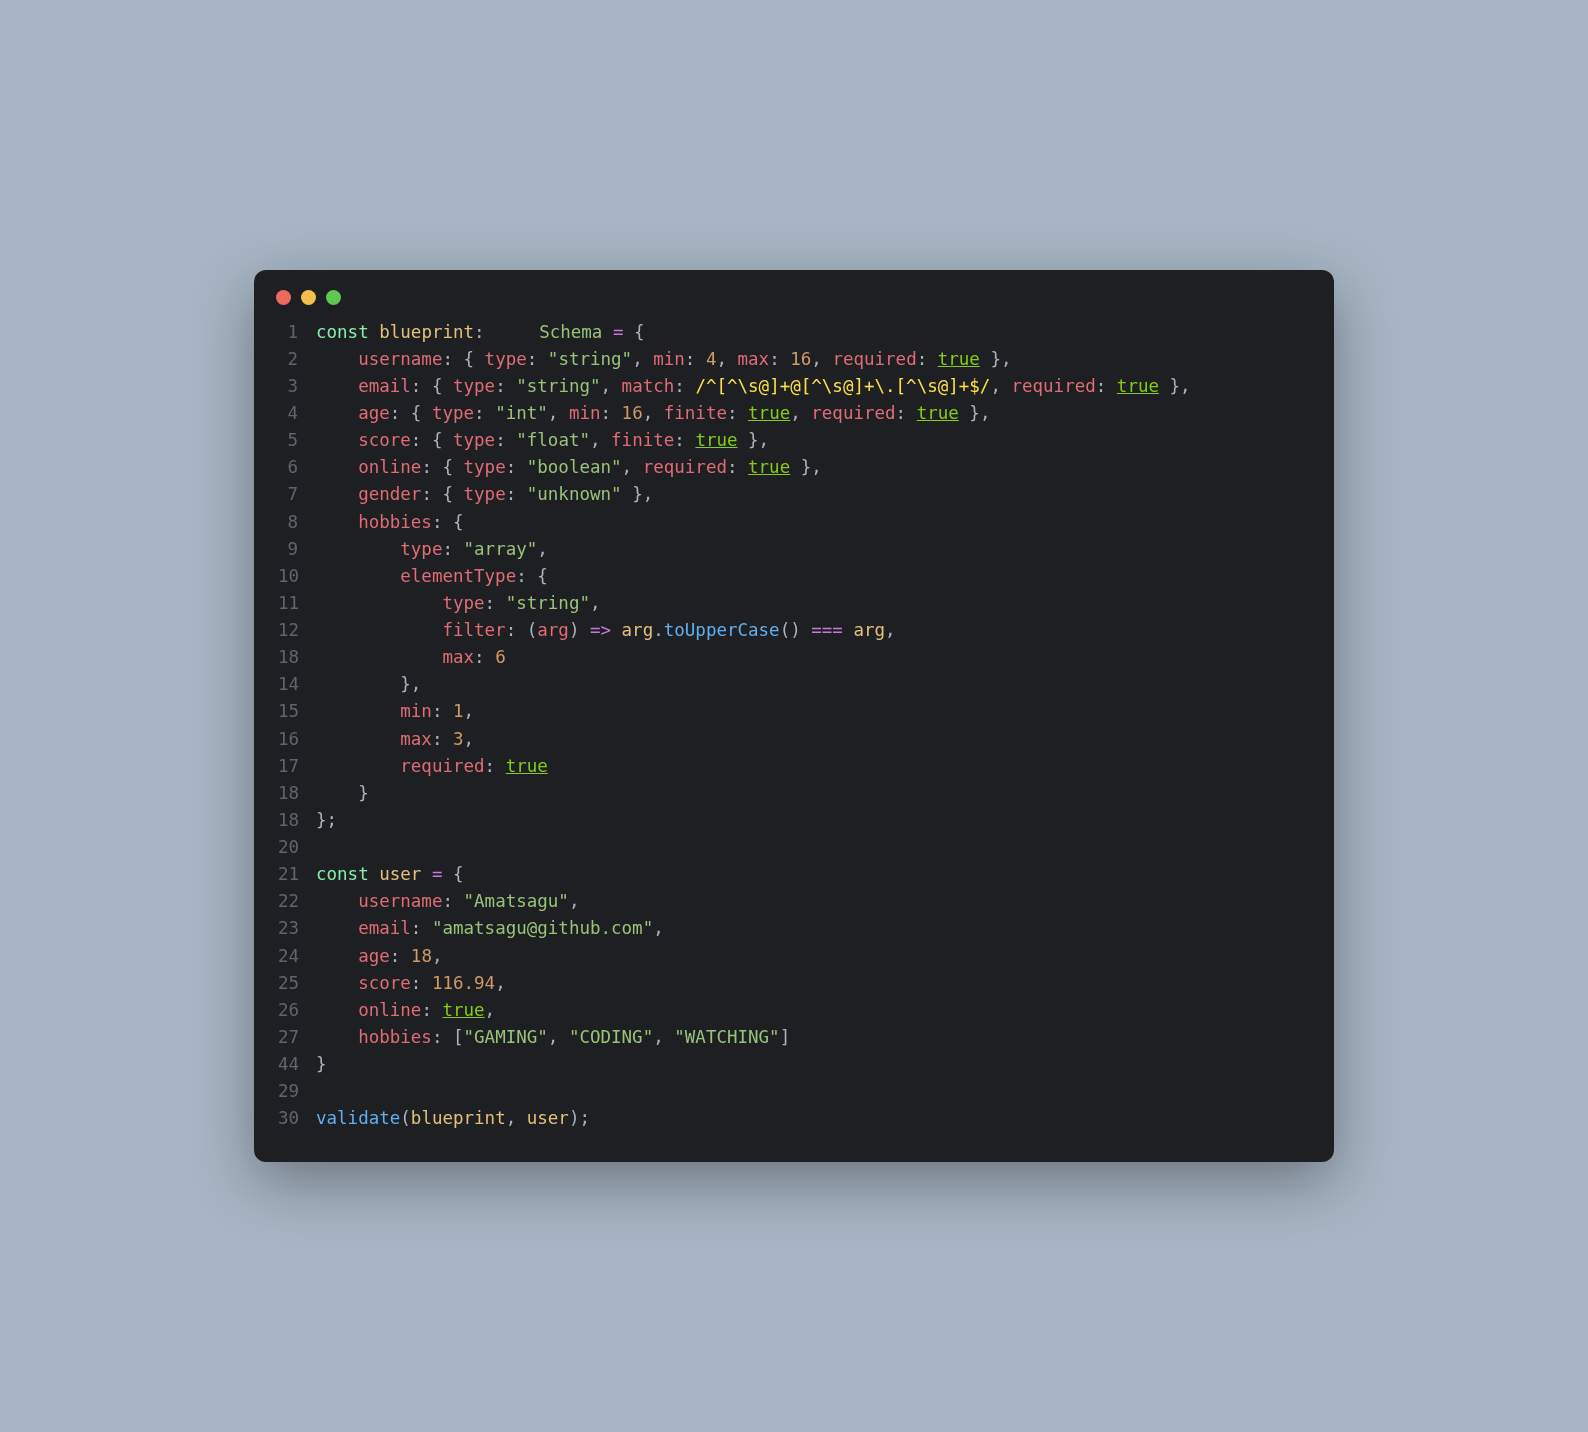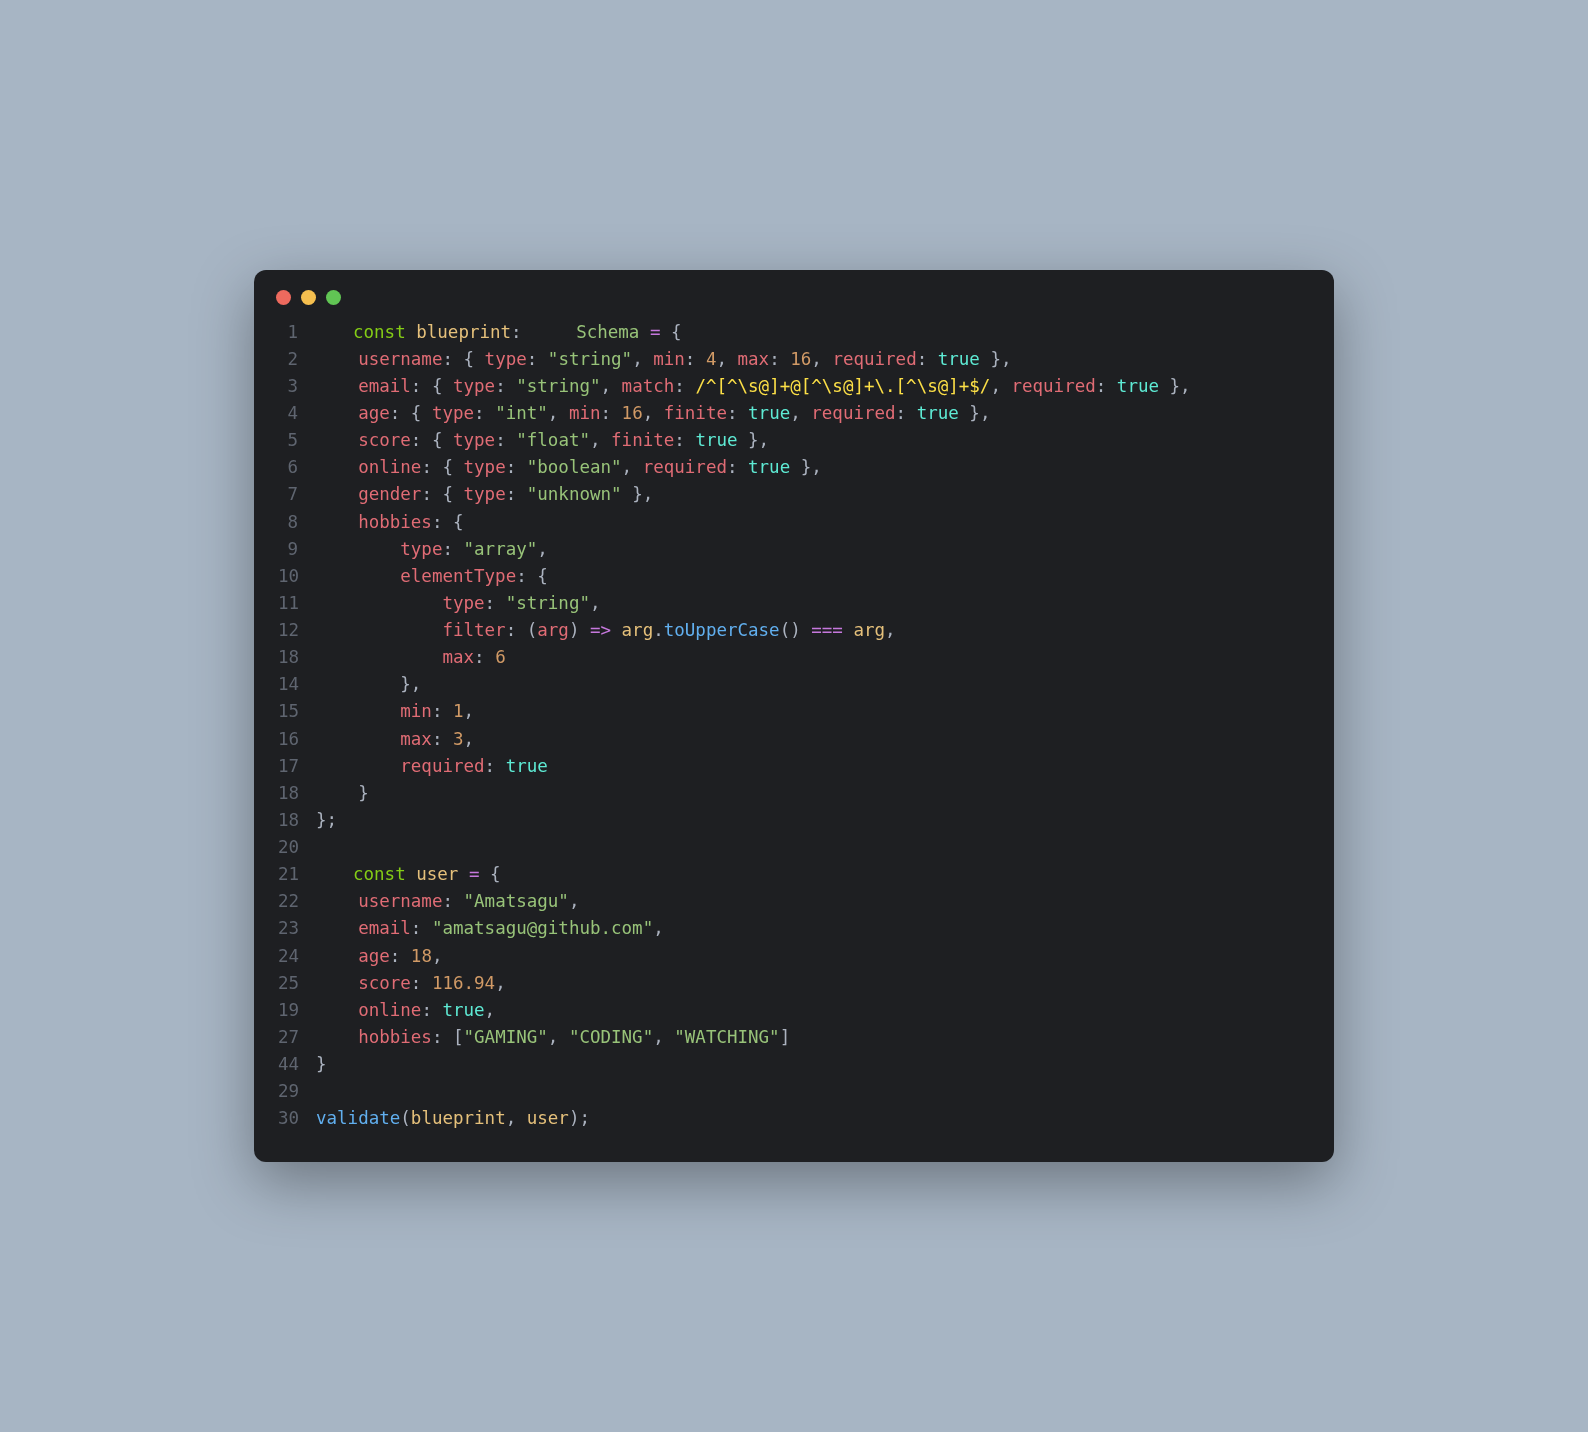--- a/index.html
+++ b/index.html
@@ -43,26 +43,26 @@
   .ln {
     width: 38px;
     text-align: right;
     color: #5f6570;
     user-select: none;
     flex-shrink: 0;
     padding-right: 18px;
   }
   .code { color: #c5cdd9; }
   
-  .kw    { color: #84cc16; margin-left: 37px; }   
+  .kw    { color: #86efac; }   
   .var   { color: #e5c07b; text-align: right; }   
   .type  { color: #98c379; margin-left: 44px; }   
   .num   { color: #d19a66; }
   .str   { color: #98c379; }
-  .bool  { color: #5eead4; }   
+  .bool  { color: #84cc16; text-decoration: underline; }   
   .punc  { color: #abb2bf; }
   .regex { color: #fde047; }
   .fn    { color: #61afef; }   
   .param { color: #e06c75; }
   .op    { color: #c678dd; }   
   .key2  { color: #e06c75; margin-top: 34px; }   
 </style>
 </head>
 <body>
 
@@ -91,19 +91,19 @@
       <div class="line"><span class="ln">16</span><span class="code"><span class="punc">        </span><span class="key2">max</span><span class="punc">: </span><span class="num">3</span><span class="punc">,</span></span></div>
       <div class="line"><span class="ln">17</span><span class="code"><span class="punc">        </span><span class="key2">required</span><span class="punc">: </span><span class="bool">true</span></span></div>
       <div class="line"><span class="ln">18</span><span class="code"><span class="punc">    }</span></span></div>
       <div class="line"><span class="ln">18</span><span class="code"><span class="punc">};</span></span></div>
       <div class="line"><span class="ln">20</span><span class="code"><span class="punc"></span></span></div>
       <div class="line"><span class="ln">21</span><span class="code"><span class="kw">const</span><span class="punc"> </span><span class="var">user</span><span class="punc"> </span><span class="op">=</span><span class="punc"> {</span></span></div>
       <div class="line"><span class="ln">22</span><span class="code"><span class="punc">    </span><span class="key2">username</span><span class="punc">: </span><span class="str">"Amatsagu"</span><span class="punc">,</span></span></div>
       <div class="line"><span class="ln">23</span><span class="code"><span class="punc">    </span><span class="key2">email</span><span class="punc">: </span><span class="str">"amatsagu@github.com"</span><span class="punc">,</span></span></div>
       <div class="line"><span class="ln">24</span><span class="code"><span class="punc">    </span><span class="key2">age</span><span class="punc">: </span><span class="num">18</span><span class="punc">,</span></span></div>
       <div class="line"><span class="ln">25</span><span class="code"><span class="punc">    </span><span class="key2">score</span><span class="punc">: </span><span class="num">116.94</span><span class="punc">,</span></span></div>
-      <div class="line"><span class="ln">19</span><span class="code"><span class="punc">    </span><span class="key2">online</span><span class="punc">: </span><span class="bool">true</span><span class="punc">,</span></span></div>
+      <div class="line"><span class="ln">26</span><span class="code"><span class="punc">    </span><span class="key2">online</span><span class="punc">: </span><span class="bool">true</span><span class="punc">,</span></span></div>
       <div class="line"><span class="ln">27</span><span class="code"><span class="punc">    </span><span class="key2">hobbies</span><span class="punc">: [</span><span class="str">"GAMING"</span><span class="punc">, </span><span class="str">"CODING"</span><span class="punc">, </span><span class="str">"WATCHING"</span><span class="punc">]</span></span></div>
       <div class="line"><span class="ln">44</span><span class="code"><span class="punc">}</span></span></div>
       <div class="line"><span class="ln">29</span><span class="code"><span class="punc"></span></span></div>
       <div class="line"><span class="ln">30</span><span class="code"><span class="fn">validate</span><span class="punc">(</span><span class="var">blueprint</span><span class="punc">, </span><span class="var">user</span><span class="punc">);</span></span></div>
     </div>
 </div>
 
 </body></html>

